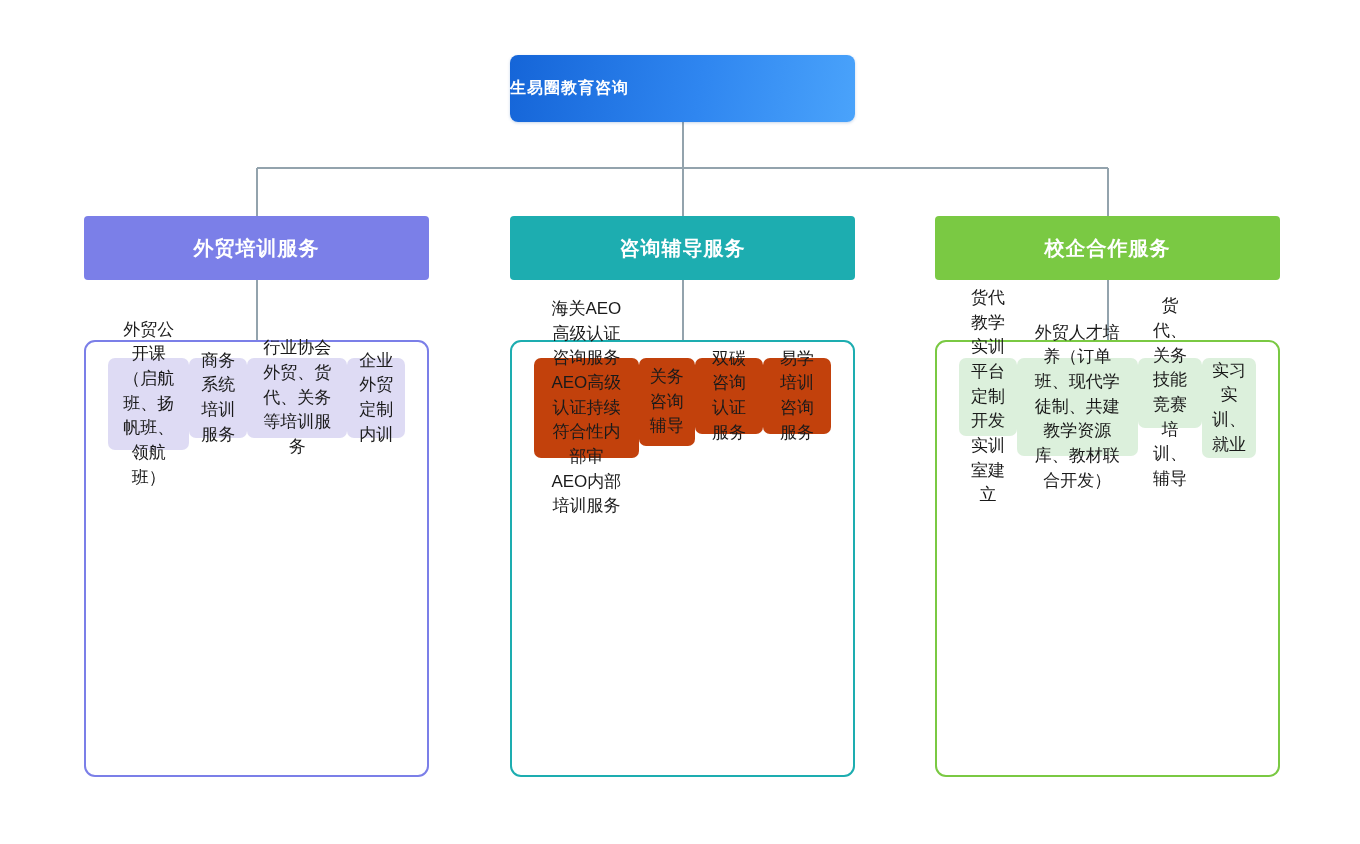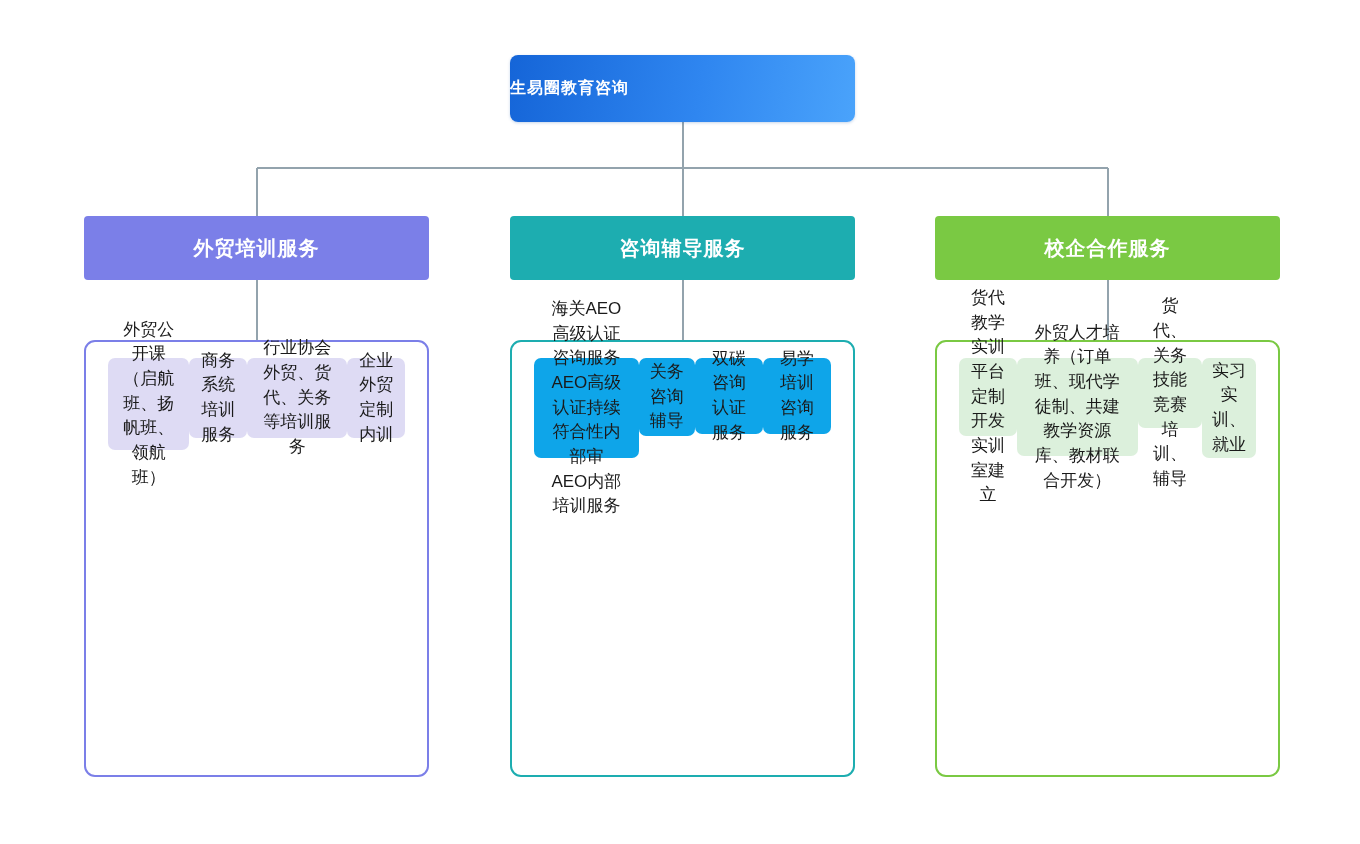--- a/index.html
+++ b/index.html
@@ -98,21 +98,21 @@
     align-items: center;
     justify-content: center;
     text-align: center;
     color: #1a1a1a;
     font-size: 17px;
     line-height: 1.45;
     padding: 10px 10px;
     white-space: pre-line;
   }
   .col-0 .item { background: #dedbf4; }
-  .col-1 .item { background: #0ea5e9; }
+  .col-1 .item { background: #c2410c; }
   .col-2 .item { background: #dcf0dc; }
 </style>
 </head>
 <body>
 
 <div id="chart-root">
 
   <svg id="connectors" viewBox="0 0 1360 844" width="1360" height="844">
     <g stroke="#93a3ad" stroke-width="2" fill="none" shape-rendering="crispEdges">
 
@@ -148,21 +148,21 @@
   </div>
 
   <div class="column col-1">
     <div class="col-header">
       <span>咨询辅导服务</span>
     </div>
     <div class="col-body">
       <div class="item" style="height:100px">海关AEO高级认证咨询服务
 AEO高级认证持续符合性内部审
 AEO内部培训服务</div>
-      <div class="item" style="height:78px">关务咨询辅导</div>
+      <div class="item" style="height:88px">关务咨询辅导</div>
       <div class="item" style="height:76px">双碳咨询认证服务</div>
       <div class="item" style="height:76px">易学培训咨询服务</div>
     </div>
   </div>
 
   <div class="column col-2">
     <div class="col-header">
       <span>校企合作服务</span>
     </div>
     <div class="col-body">

